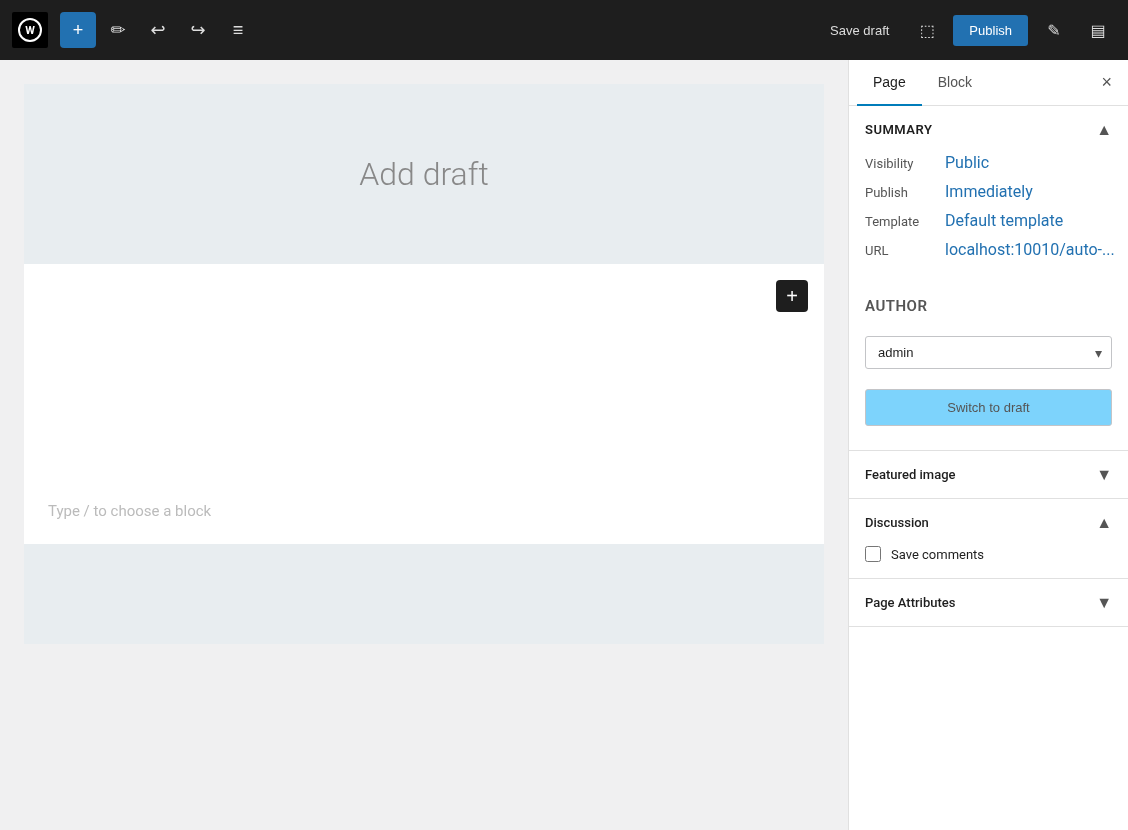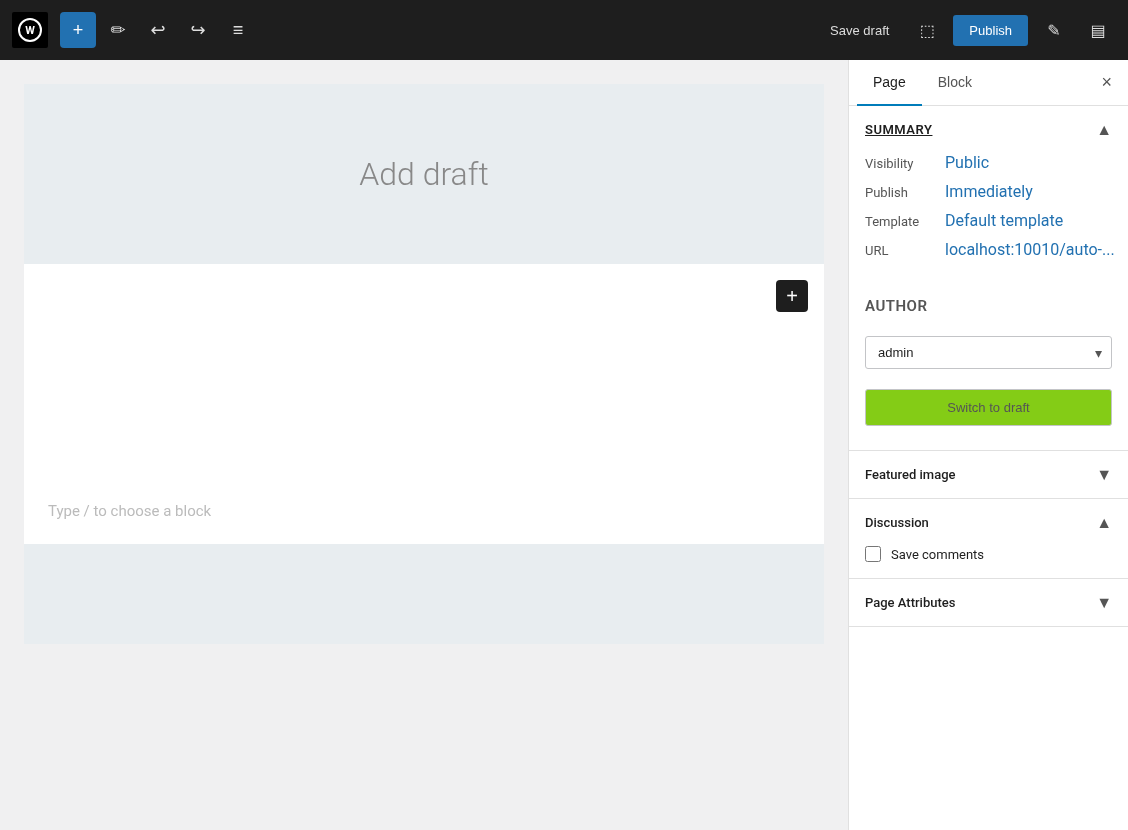--- a/index.html
+++ b/index.html
@@ -202,21 +202,20 @@
       justify-content: space-between;
       padding: 14px 16px;
       cursor: pointer;
     }
     .sidebar-section-title {
       font-size: 13px;
       font-weight: 600;
       color: #1e1e1e;
       text-transform: uppercase;
       letter-spacing: 0.5px;
-      text-decoration: underline;
     }
     .chevron-icon {
       font-size: 16px;
       color: #555;
     }
     .sidebar-section-content {
       padding: 0 16px 16px;
     }
     .summary-row {
       display: flex;
@@ -287,21 +286,21 @@
       transform: translateY(-50%);
       color: #555;
       pointer-events: none;
       font-size: 14px;
     }
 
     
     .switch-draft-btn {
       width: 100%;
       padding: 10px;
-      background: #84cc16;
+      background: #7dd3fc;
       border: 1px solid #c3c4c7;
       border-radius: 3px;
       font-size: 13px;
       color: #555;
       cursor: pointer;
       margin: 8px 0;
     }
 
     
     .collapsible-section {

